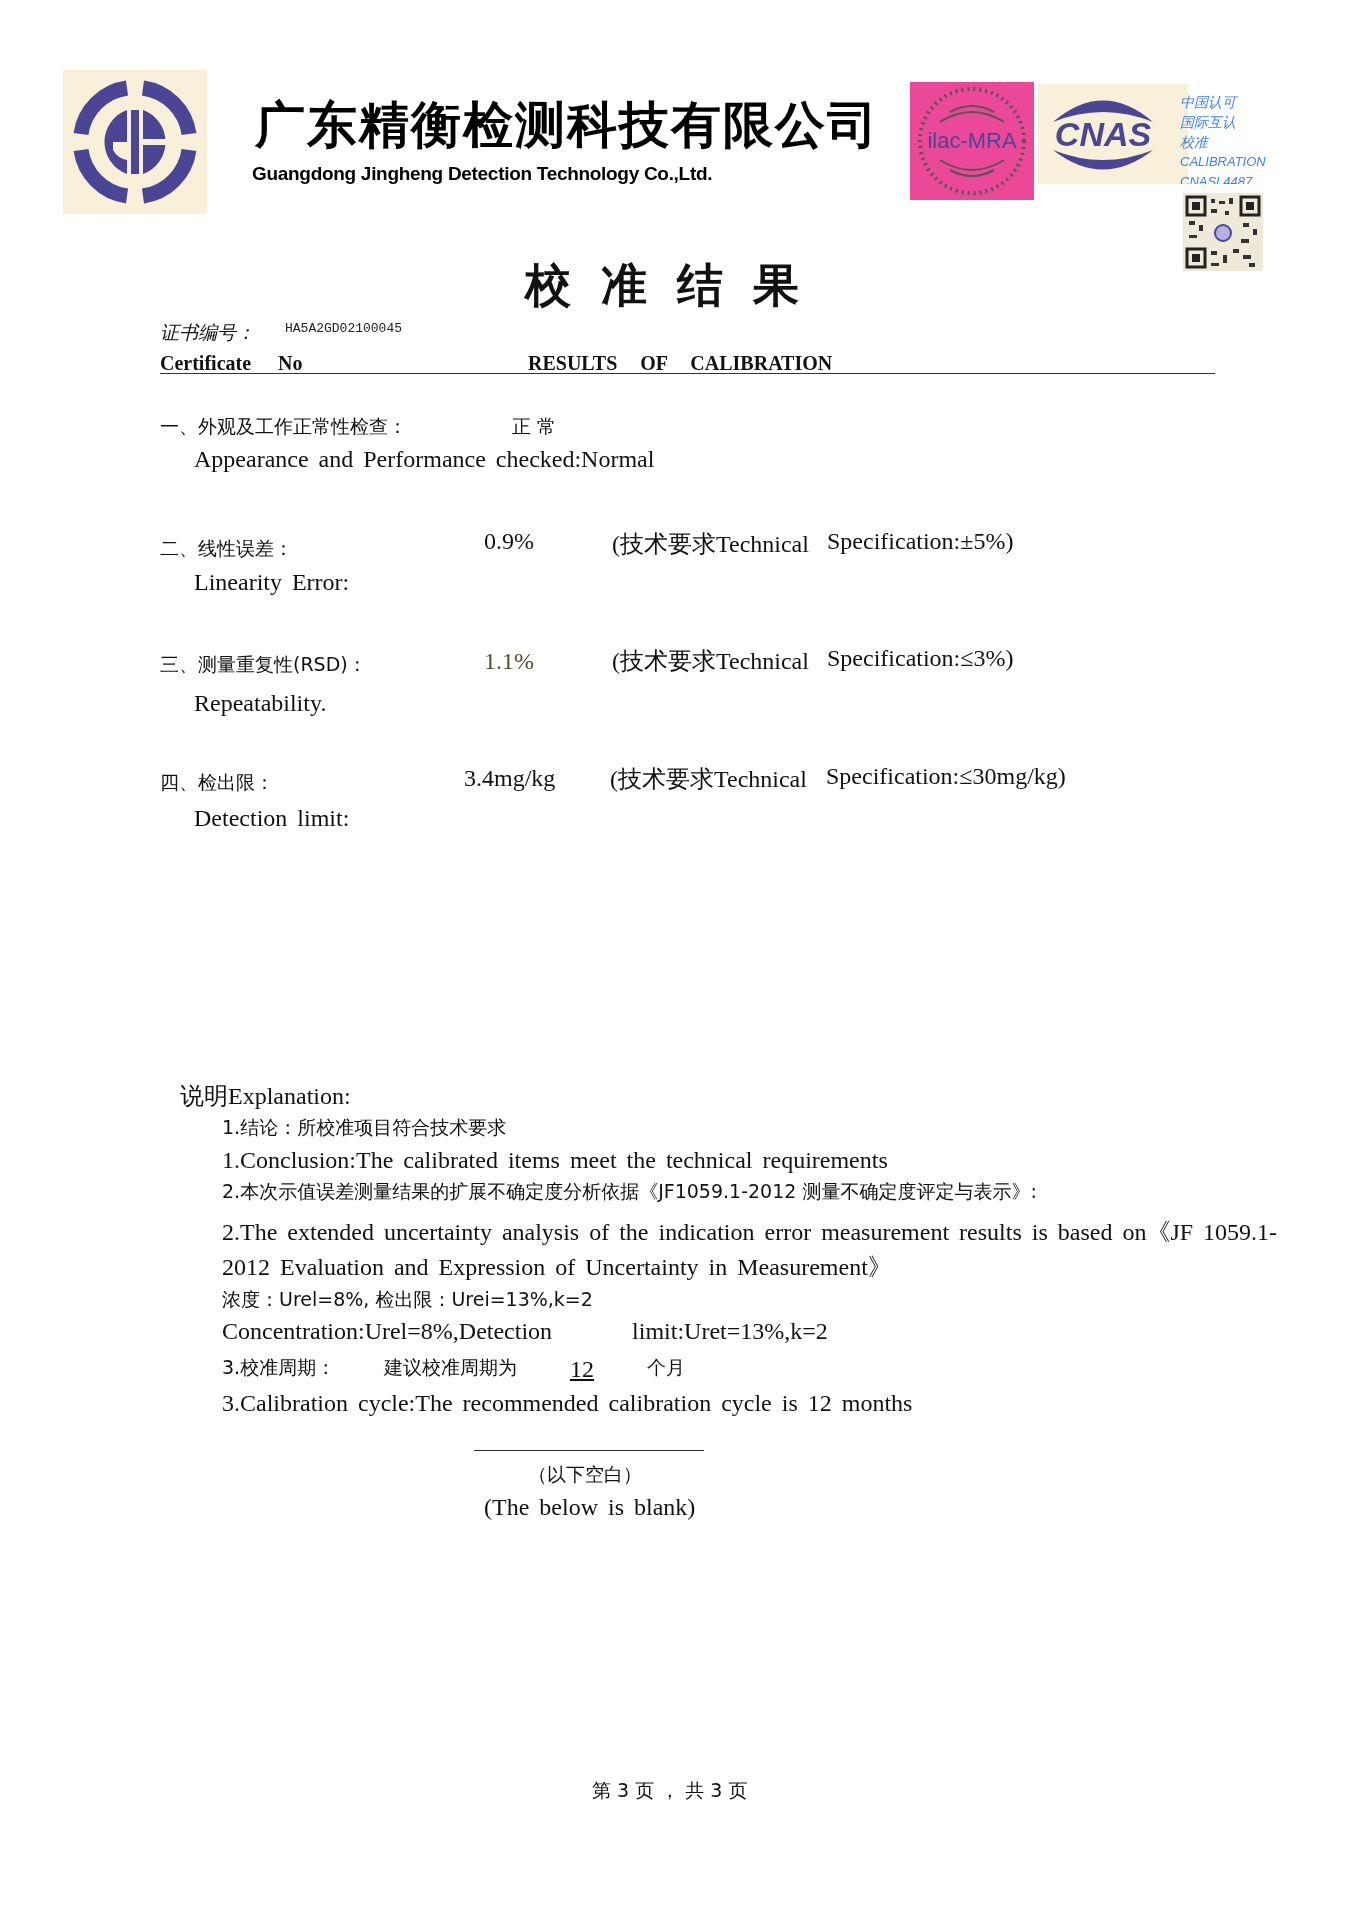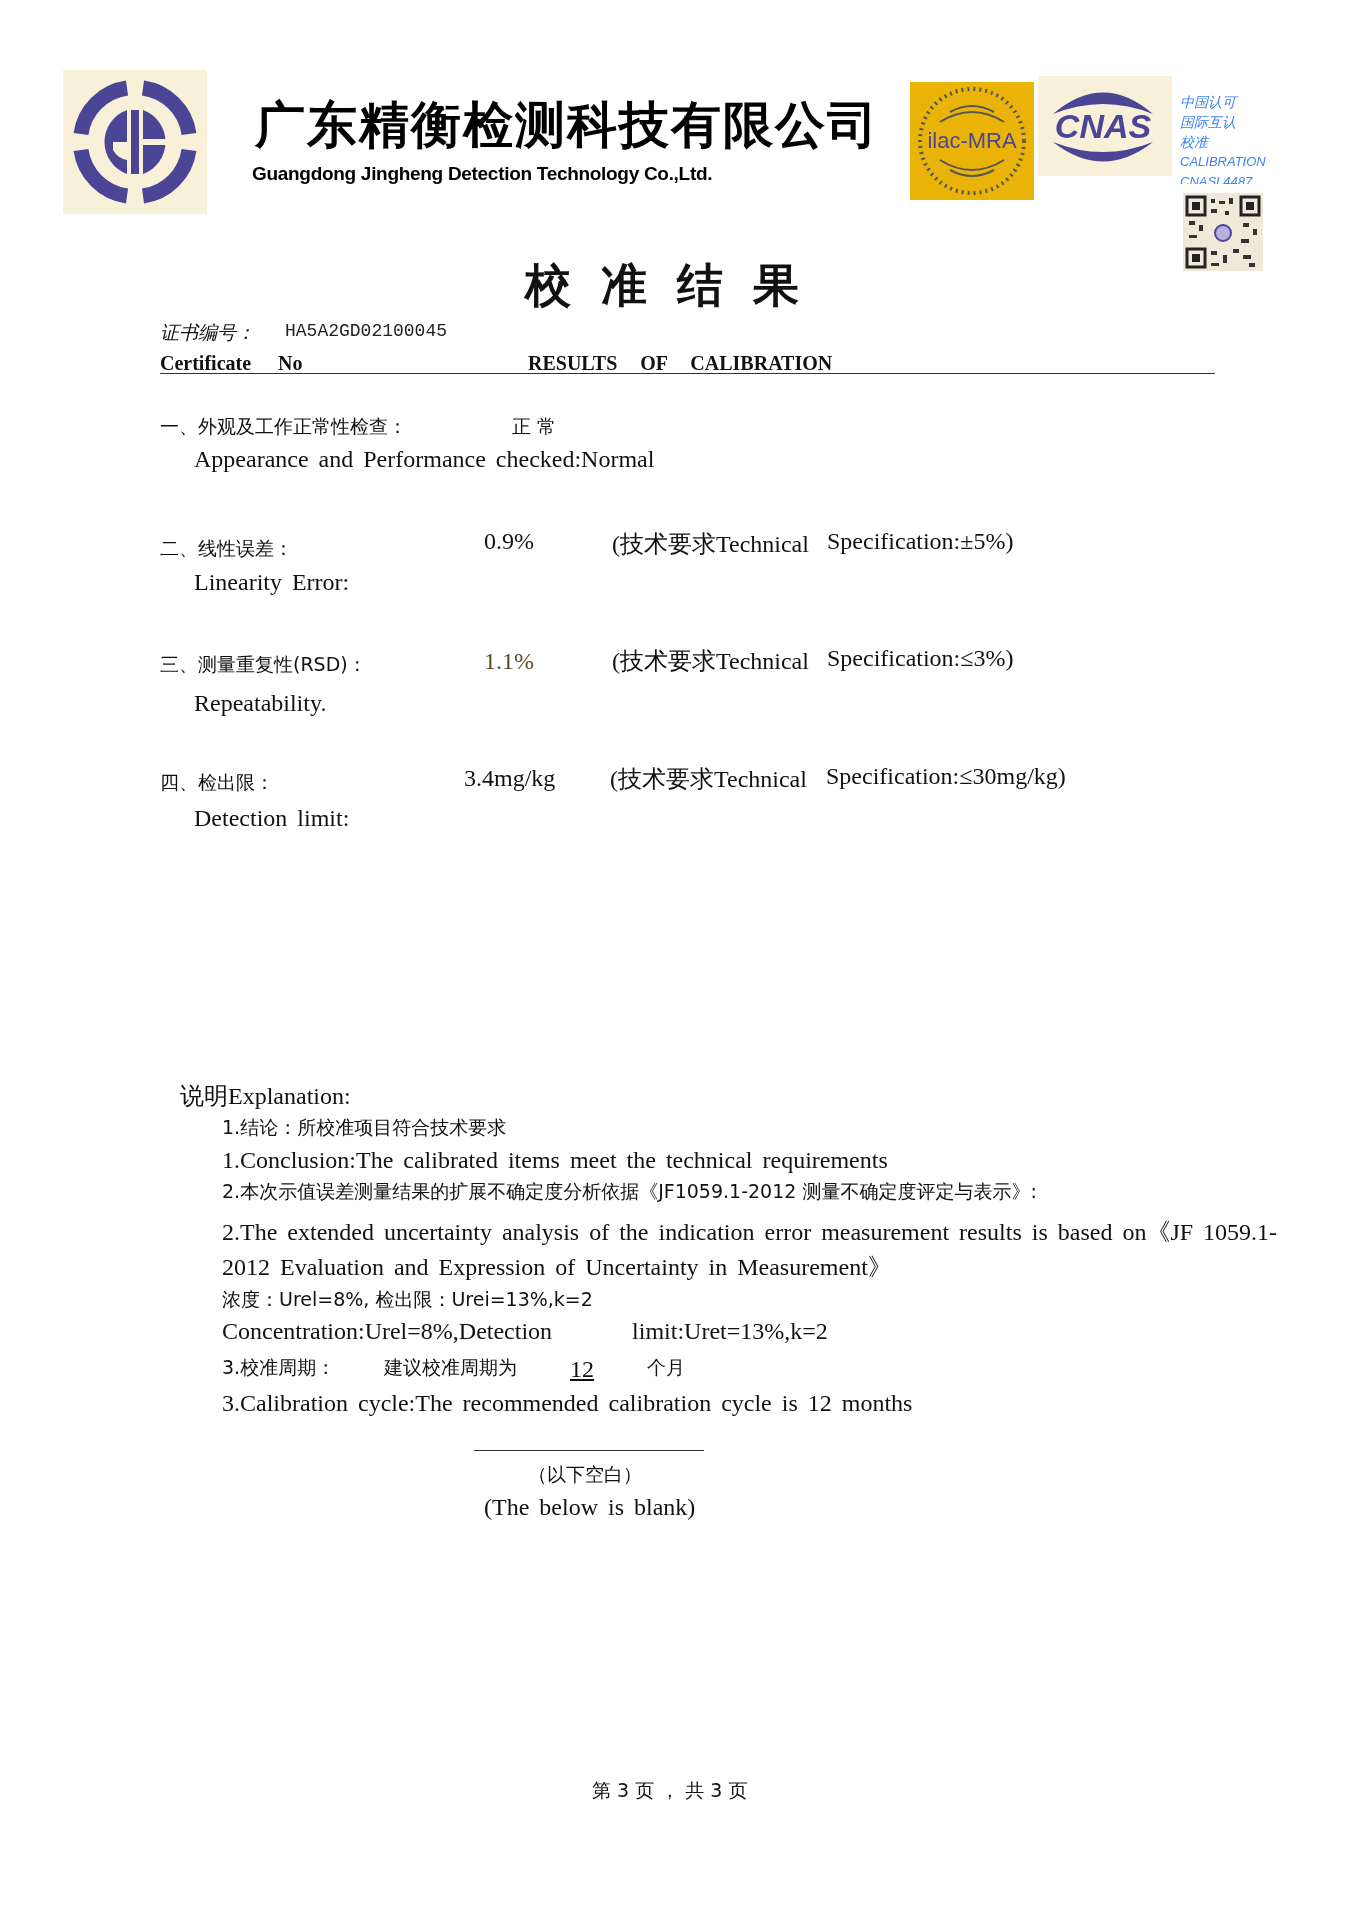--- a/index.html
+++ b/index.html
@@ -1,29 +1,29 @@
 <!DOCTYPE html>
 <html><head>
 <meta charset="utf-8">
 <style>
   html,body{margin:0;padding:0;background:#fff;}
   body{width:1357px;height:1920px;position:relative;overflow:hidden;font-family:"Liberation Serif","DejaVu Serif",serif;color:#111;}
   .abs{position:absolute;}
   .logo-main{left:63px;top:70px;width:144px;height:144px;background:#f8f0d8;}
   .cn-title{left:255px;top:92px;font-family:"DejaVu Sans",sans-serif;font-weight:bold;font-size:50px;letter-spacing:2px;color:#000;white-space:nowrap;}
   .en-title{left:252px;top:163px;font-family:"Liberation Sans",sans-serif;font-weight:bold;font-size:19px;color:#000;white-space:nowrap;letter-spacing:-0.3px;}
-  .ilac{left:910px;top:82px;width:124px;height:118px;background:#eab308;}
-  .cnas{left:1038px;top:76px;width:134px;height:100px;background:#f8f0d8;}
+  .ilac{left:910px;top:82px;width:124px;height:118px;background:#ec4899;}
+  .cnas{left:1038px;top:84px;width:150px;height:100px;background:#f8f0d8;}
   .acc{left:1180px;top:92px;font-family:"DejaVu Sans",sans-serif;font-size:14px;line-height:20px;color:#3b82f6;font-style:italic;}
   .acc div{white-space:nowrap;}
   .acc .cut{height:12px;overflow:hidden;}
   .qr{left:1183px;top:193px;width:80px;height:78px;background:#efe9d9;}
   .doc-title{left:525px;top:255px;font-family:"DejaVu Sans",sans-serif;font-weight:bold;font-size:46px;letter-spacing:30px;white-space:nowrap;}
   .cert-no-cn{left:160px;top:320px;font-family:"DejaVu Sans",sans-serif;font-size:19px;white-space:nowrap;font-style:italic;}
-  .cert-no-val{left:285px;top:321px;font-family:"Liberation Mono",monospace;font-size:18px;color:#222;}
+  .cert-no-val{left:285px;top:321px;font-family:"Liberation Mono",monospace;font-size:13px;color:#222;}
   .cert-en{left:160px;top:352px;font-weight:bold;font-size:20px;white-space:nowrap;}
   .results-en{left:528px;top:352px;font-weight:bold;font-size:20px;white-space:nowrap;word-spacing:18px;}
   .hr{left:160px;top:373px;width:1055px;height:1px;background:#333;}
   .cn{font-family:"DejaVu Sans",sans-serif;font-size:19px;white-space:nowrap;}
   .en{font-size:24px;white-space:nowrap;word-spacing:4px;}
   .brown{color:#5a4a2a;}
   .blank-line{left:474px;top:1450px;width:230px;height:1px;background:#333;}
   .underline{text-decoration:underline;}
 </style>
 </head>

